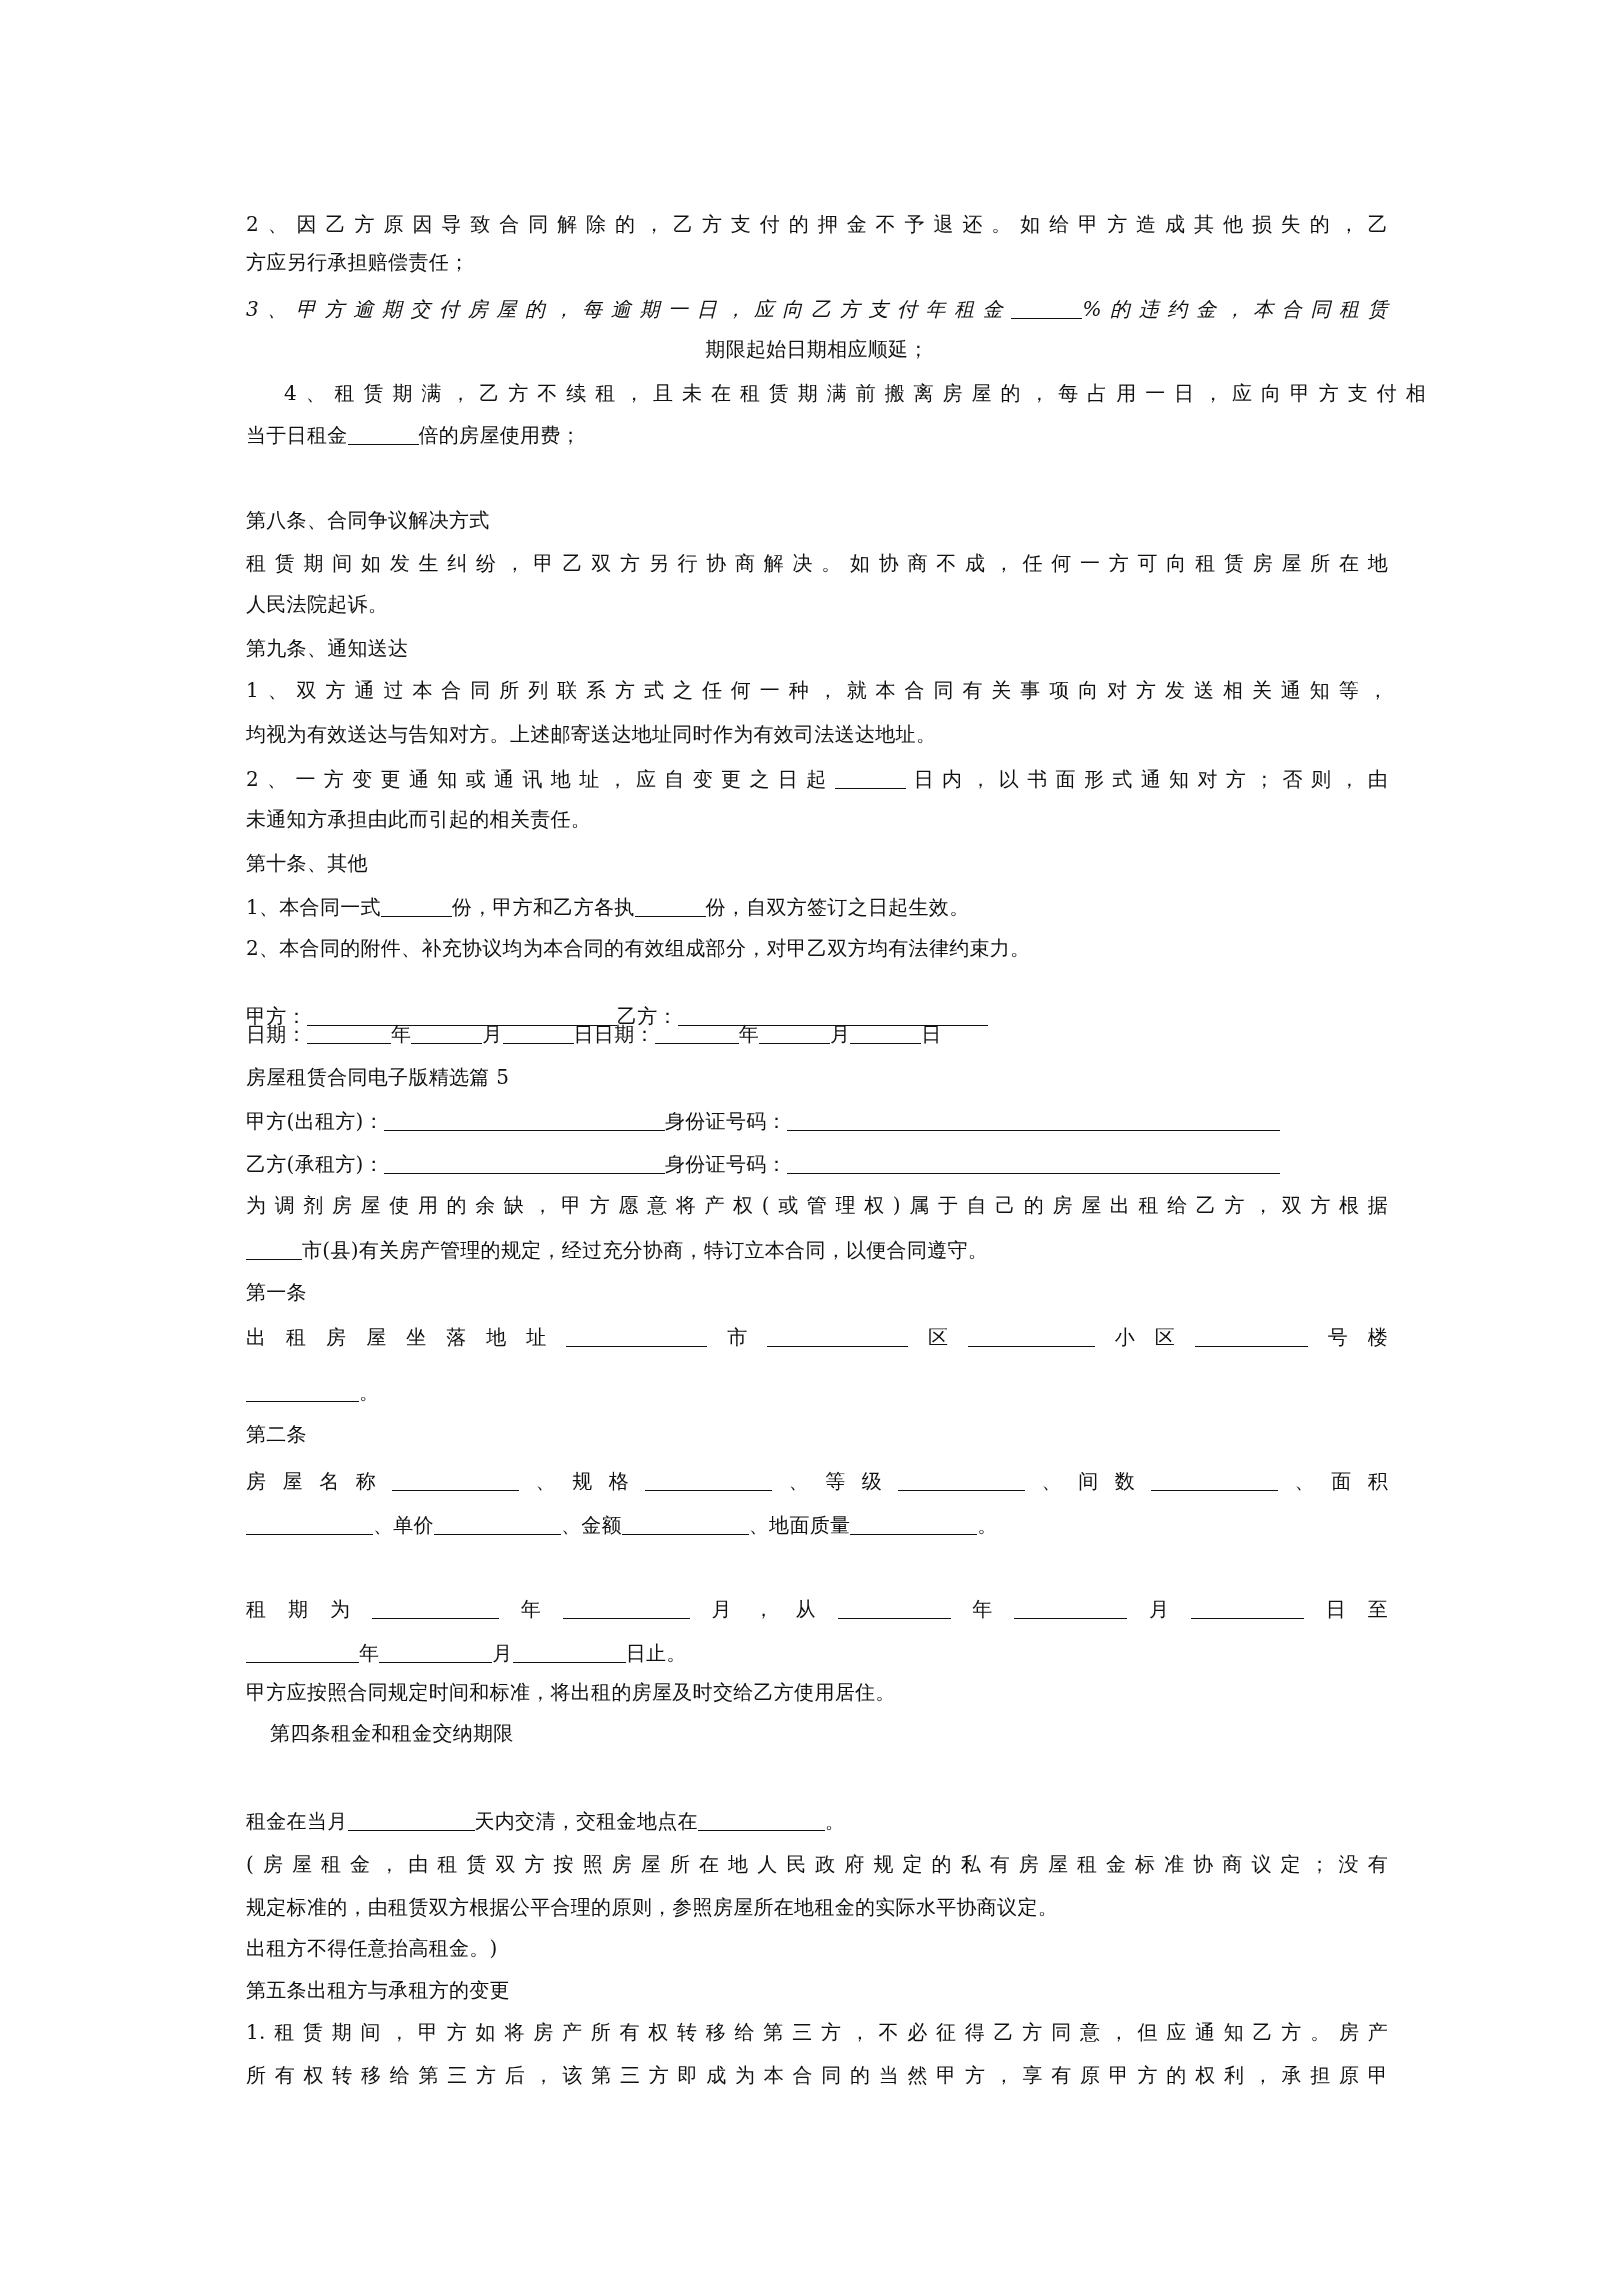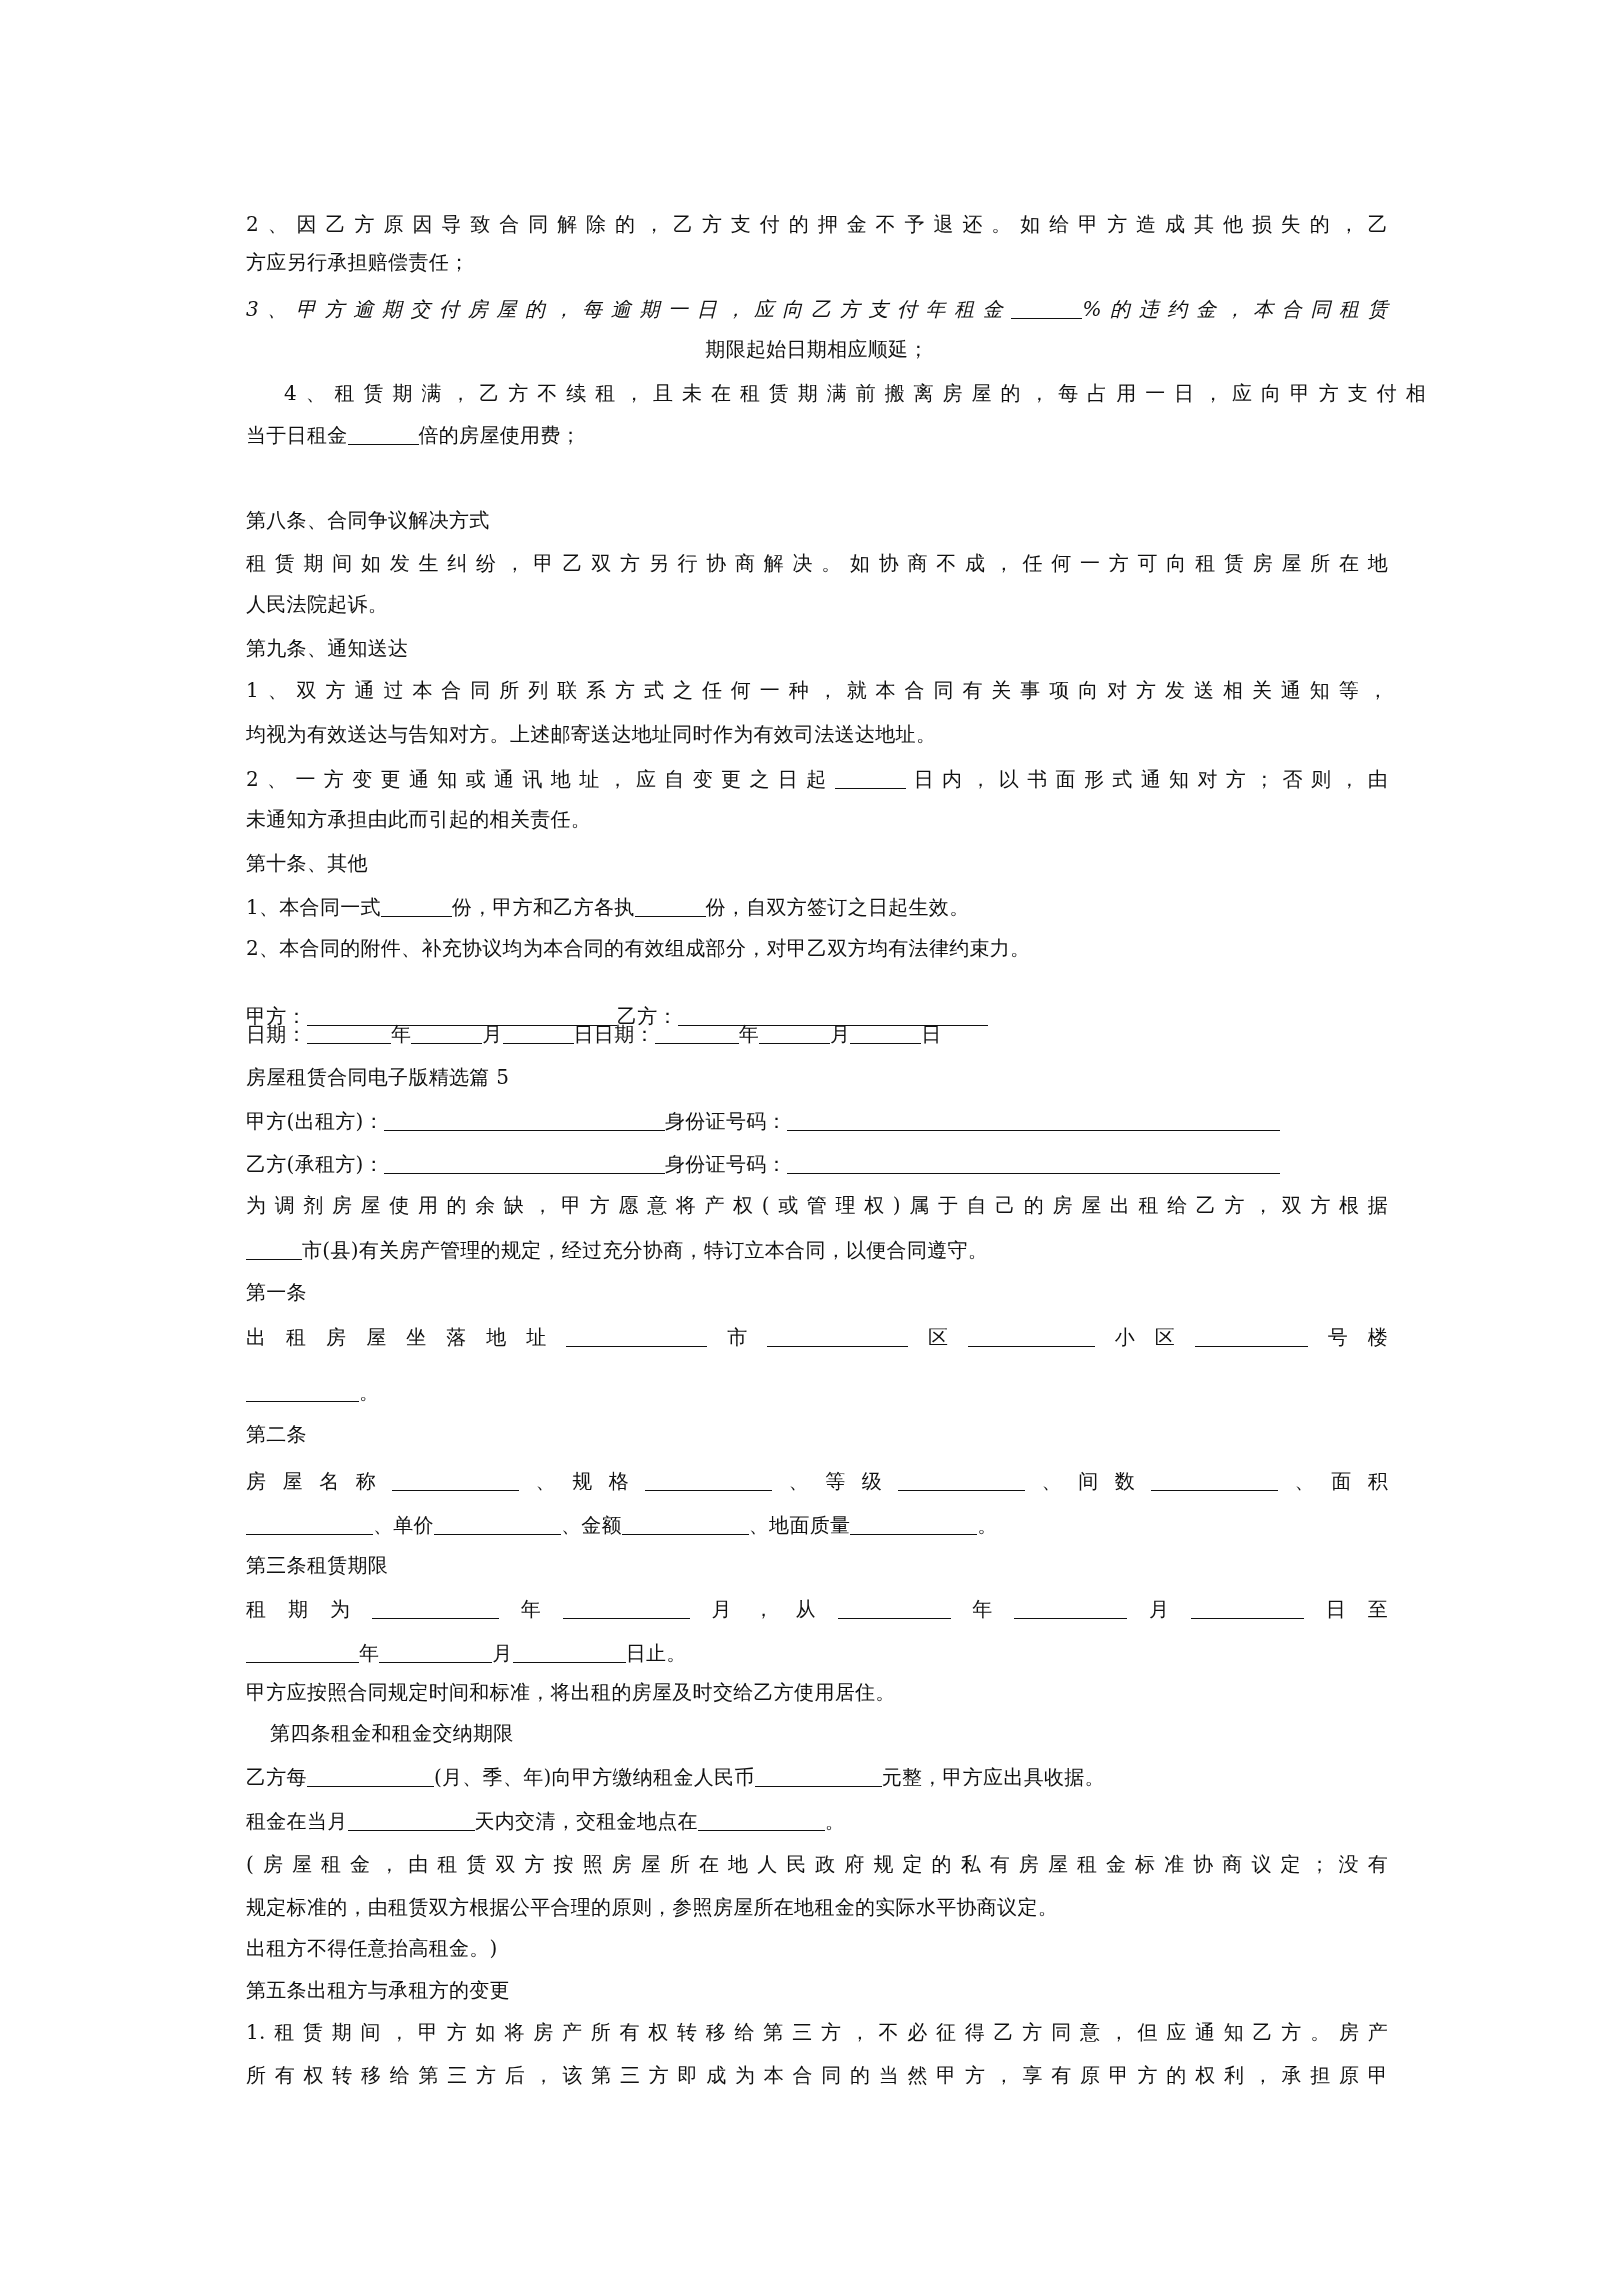--- a/index.html
+++ b/index.html
@@ -39,26 +39,24 @@
     <div class="line" style="top: 1101px;"><span class="seg">甲方(出租方)：</span><span class="blank" style="width: 281px;"></span><span class="seg">身份证号码：</span><span class="blank" style="width: 493px;"></span></div>
     <div class="line" style="top: 1144px;"><span class="seg">乙方(承租方)：</span><span class="blank" style="width: 281px;"></span><span class="seg">身份证号码：</span><span class="blank" style="width: 493px;"></span></div>
     <div class="line justify" style="top: 1186px;"><span class="seg">为调剂房屋使用的余缺，甲方愿意将产权(或管理权)属于自己的房屋出租给乙方，双方根据</span></div>
     <div class="line" style="top: 1230px;"><span class="blank" style="width: 56px;"></span><span class="seg">市(县)有关房产管理的规定，经过充分协商，特订立本合同，以便合同遵守。</span></div>
     <div class="line" style="top: 1273px;"><span class="seg">第一条</span></div>
     <div class="line justify" style="top: 1317px;"><span class="seg">出租房屋坐落地址</span><span class="blank" style="width: 141px;"></span><span class="seg">市</span><span class="blank" style="width: 141px;"></span><span class="seg">区</span><span class="blank" style="width: 127px;"></span><span class="seg">小区</span><span class="blank" style="width: 113px;"></span><span class="seg">号楼</span></div>
     <div class="line" style="top: 1372px;"><span class="blank" style="width: 113px;"></span><span class="seg">。</span></div>
     <div class="line" style="top: 1415px;"><span class="seg">第二条</span></div>
     <div class="line justify" style="top: 1461px;"><span class="seg">房屋名称</span><span class="blank" style="width: 127px;"></span><span class="seg">、规格</span><span class="blank" style="width: 127px;"></span><span class="seg">、等级</span><span class="blank" style="width: 127px;"></span><span class="seg">、间数</span><span class="blank" style="width: 127px;"></span><span class="seg">、面积</span></div>
     <div class="line" style="top: 1505px;"><span class="blank" style="width: 127px;"></span><span class="seg">、单价</span><span class="blank" style="width: 127px;"></span><span class="seg">、金额</span><span class="blank" style="width: 127px;"></span><span class="seg">、地面质量</span><span class="blank" style="width: 127px;"></span><span class="seg">。</span></div>
-    <div class="line" style="top: 1546px;"><span class="seg">第三条租赁期限</span></div>
     <div class="line justify" style="top: 1589px;"><span class="seg">租期为</span><span class="blank" style="width: 127px;"></span><span class="seg">年</span><span class="blank" style="width: 127px;"></span><span class="seg">月，从</span><span class="blank" style="width: 113px;"></span><span class="seg">年</span><span class="blank" style="width: 113px;"></span><span class="seg">月</span><span class="blank" style="width: 113px;"></span><span class="seg">日至</span></div>
     <div class="line" style="top: 1633px;"><span class="blank" style="width: 113px;"></span><span class="seg">年</span><span class="blank" style="width: 113px;"></span><span class="seg">月</span><span class="blank" style="width: 113px;"></span><span class="seg">日止。</span></div>
     <div class="line" style="top: 1673px;"><span class="seg">甲方应按照合同规定时间和标准，将出租的房屋及时交给乙方使用居住。</span></div>
     <div class="line" style="top: 1714px; margin-left: 24px;"><span class="seg">第四条租金和租金交纳期限</span></div>
-    <div class="line" style="top: 1757px;"><span class="seg">乙方每</span><span class="blank" style="width: 127px;"></span><span class="seg">(月、季、年)向甲方缴纳租金人民币</span><span class="blank" style="width: 127px;"></span><span class="seg">元整，甲方应出具收据。</span></div>
     <div class="line" style="top: 1801px;"><span class="seg">租金在当月</span><span class="blank" style="width: 127px;"></span><span class="seg">天内交清，交租金地点在</span><span class="blank" style="width: 127px;"></span><span class="seg">。</span></div>
     <div class="line justify" style="top: 1845px;"><span class="seg">(房屋租金，由租赁双方按照房屋所在地人民政府规定的私有房屋租金标准协商议定；没有</span></div>
     <div class="line" style="top: 1888px;"><span class="seg">规定标准的，由租赁双方根据公平合理的原则，参照房屋所在地租金的实际水平协商议定。</span></div>
     <div class="line" style="top: 1929px;"><span class="seg">出租方不得任意抬高租金。)</span></div>
     <div class="line" style="top: 1971px;"><span class="seg">第五条出租方与承租方的变更</span></div>
     <div class="line justify" style="top: 2013px;"><span class="seg">1.租赁期间，甲方如将房产所有权转移给第三方，不必征得乙方同意，但应通知乙方。房产</span></div>
     <div class="line justify" style="top: 2056px;"><span class="seg">所有权转移给第三方后，该第三方即成为本合同的当然甲方，享有原甲方的权利，承担原甲</span></div>
   </div>
 
 

